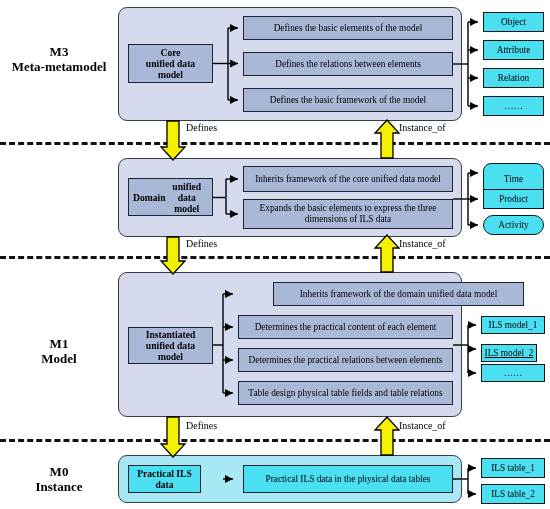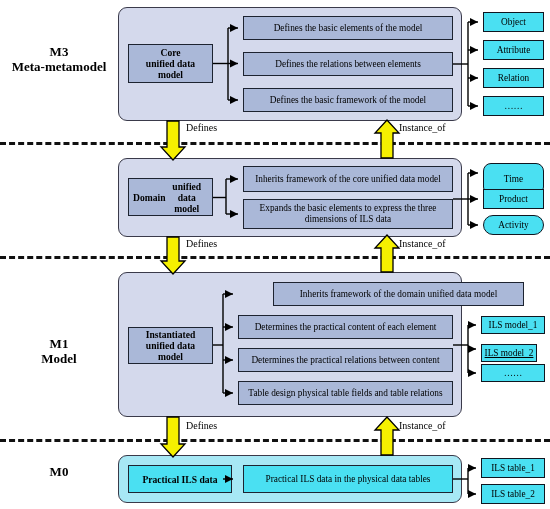--- a/index.html
+++ b/index.html
@@ -53,20 +53,21 @@
   <div class="level-label" style="left:0px;top:44px;">
     <span class="l1">M3</span>
     <span class="l2">Meta-metamodel</span>
   </div>
   <div class="level-label" style="left:0px;top:336px;">
     <span class="l1">M1</span>
     <span class="l2">Model</span>
   </div>
   <div class="level-label" style="left:0px;top:464px;">
     <span class="l1">M0</span>
+    <span class="l2">Instance</span>
   </div>
 
   <div class="divider" style="top:142px;"></div>
   <div class="divider" style="top:256px;"></div>
   <div class="divider" style="top:439px;"></div>
 
   <div class="container-box c-lav" style="left:118px;top:7px;width:344px;height:114px;"></div>
 
   <div class="ibox b-core" style="left:128px;top:44px;width:85px;height:39px;flex-direction:column;">
     <span>Core</span>
@@ -98,30 +99,30 @@
 
   <div class="container-box c-lav" style="left:118px;top:272px;width:344px;height:145px;"></div>
 
   <div class="ibox b-core" style="left:128px;top:327px;width:85px;height:37px;flex-direction:column;">
     <span>Instantiated</span>
     <span>unified data model</span>
   </div>
 
   <div class="ibox b-steel" style="left:238px;top:282px;width:251px;height:24px;margin-left:35px;">Inherits framework of the domain unified data model</div>
   <div class="ibox b-steel" style="left:238px;top:315px;width:215px;height:24px;">Determines the practical content of each element</div>
-  <div class="ibox b-steel" style="left:238px;top:348px;width:215px;height:24px;">Determines the practical  relations between content</div>
+  <div class="ibox b-steel" style="left:238px;top:348px;width:215px;height:24px;">Determines the practical  relations between elements</div>
   <div class="ibox b-steel" style="left:238px;top:381px;width:215px;height:24px;">Table design physical table fields and table relations</div>
 
   <div class="rbox" style="left:481px;top:316px;width:64px;height:18px;">ILS model_1</div>
   <div class="rbox" style="left:481px;top:344px;width:56px;height:18px;text-decoration:underline;">ILS model_2</div>
   <div class="rbox" style="left:481px;top:364px;width:64px;height:18px;">……</div>
 
   <div class="container-box c-cyan" style="left:118px;top:455px;width:344px;height:48px;"></div>
 
-  <div class="ibox b-cyan-b" style="left:128px;top:465px;width:104px;height:28px;">Practical ILS data</div>
+  <div class="ibox b-cyan-b" style="left:128px;top:465px;width:73px;height:28px;">Practical ILS data</div>
 
   <div class="ibox b-cyan" style="left:243px;top:465px;width:210px;height:28px;">Practical ILS data in the physical data tables</div>
 
   <div class="rbox" style="left:481px;top:458px;width:64px;height:20px;">ILS table_1</div>
   <div class="rbox" style="left:481px;top:484px;width:64px;height:20px;">ILS table_2</div>
 
   <div class="tlabel" style="left:186px;top:122px;">Defines</div>
   <div class="tlabel" style="left:399px;top:122px;">Instance_of</div>
 
   <div class="tlabel" style="left:186px;top:238px;">Defines</div>

